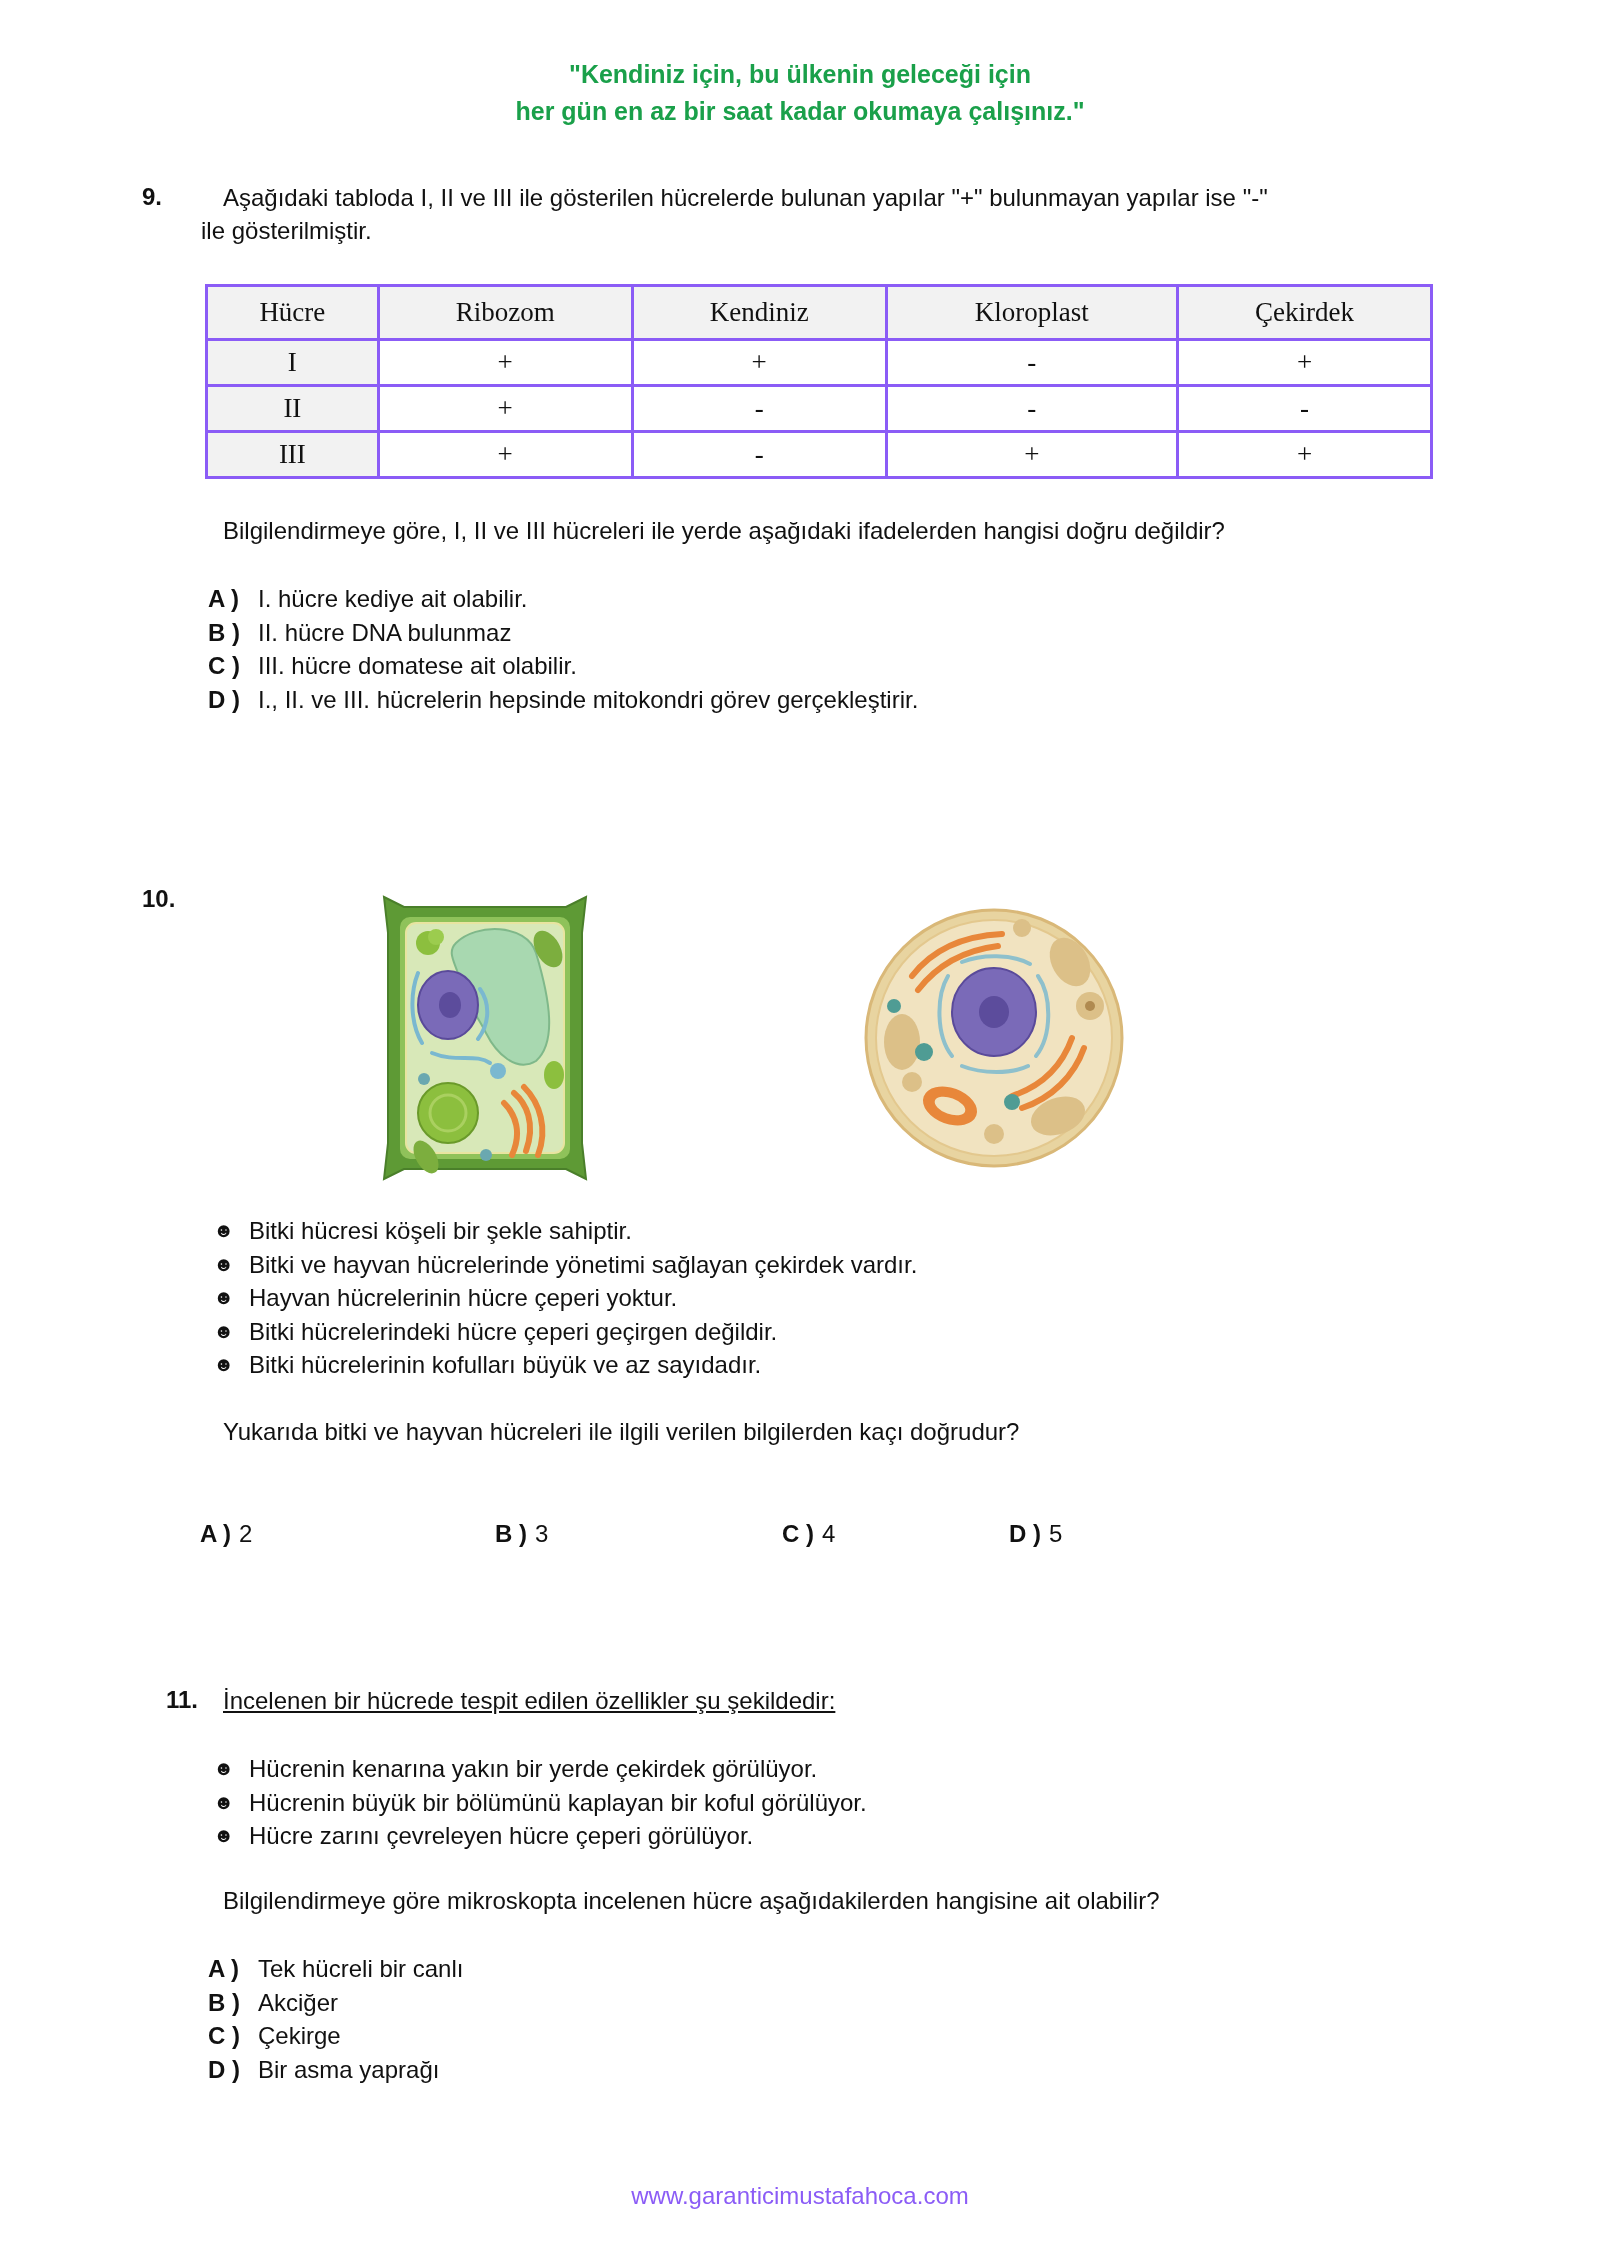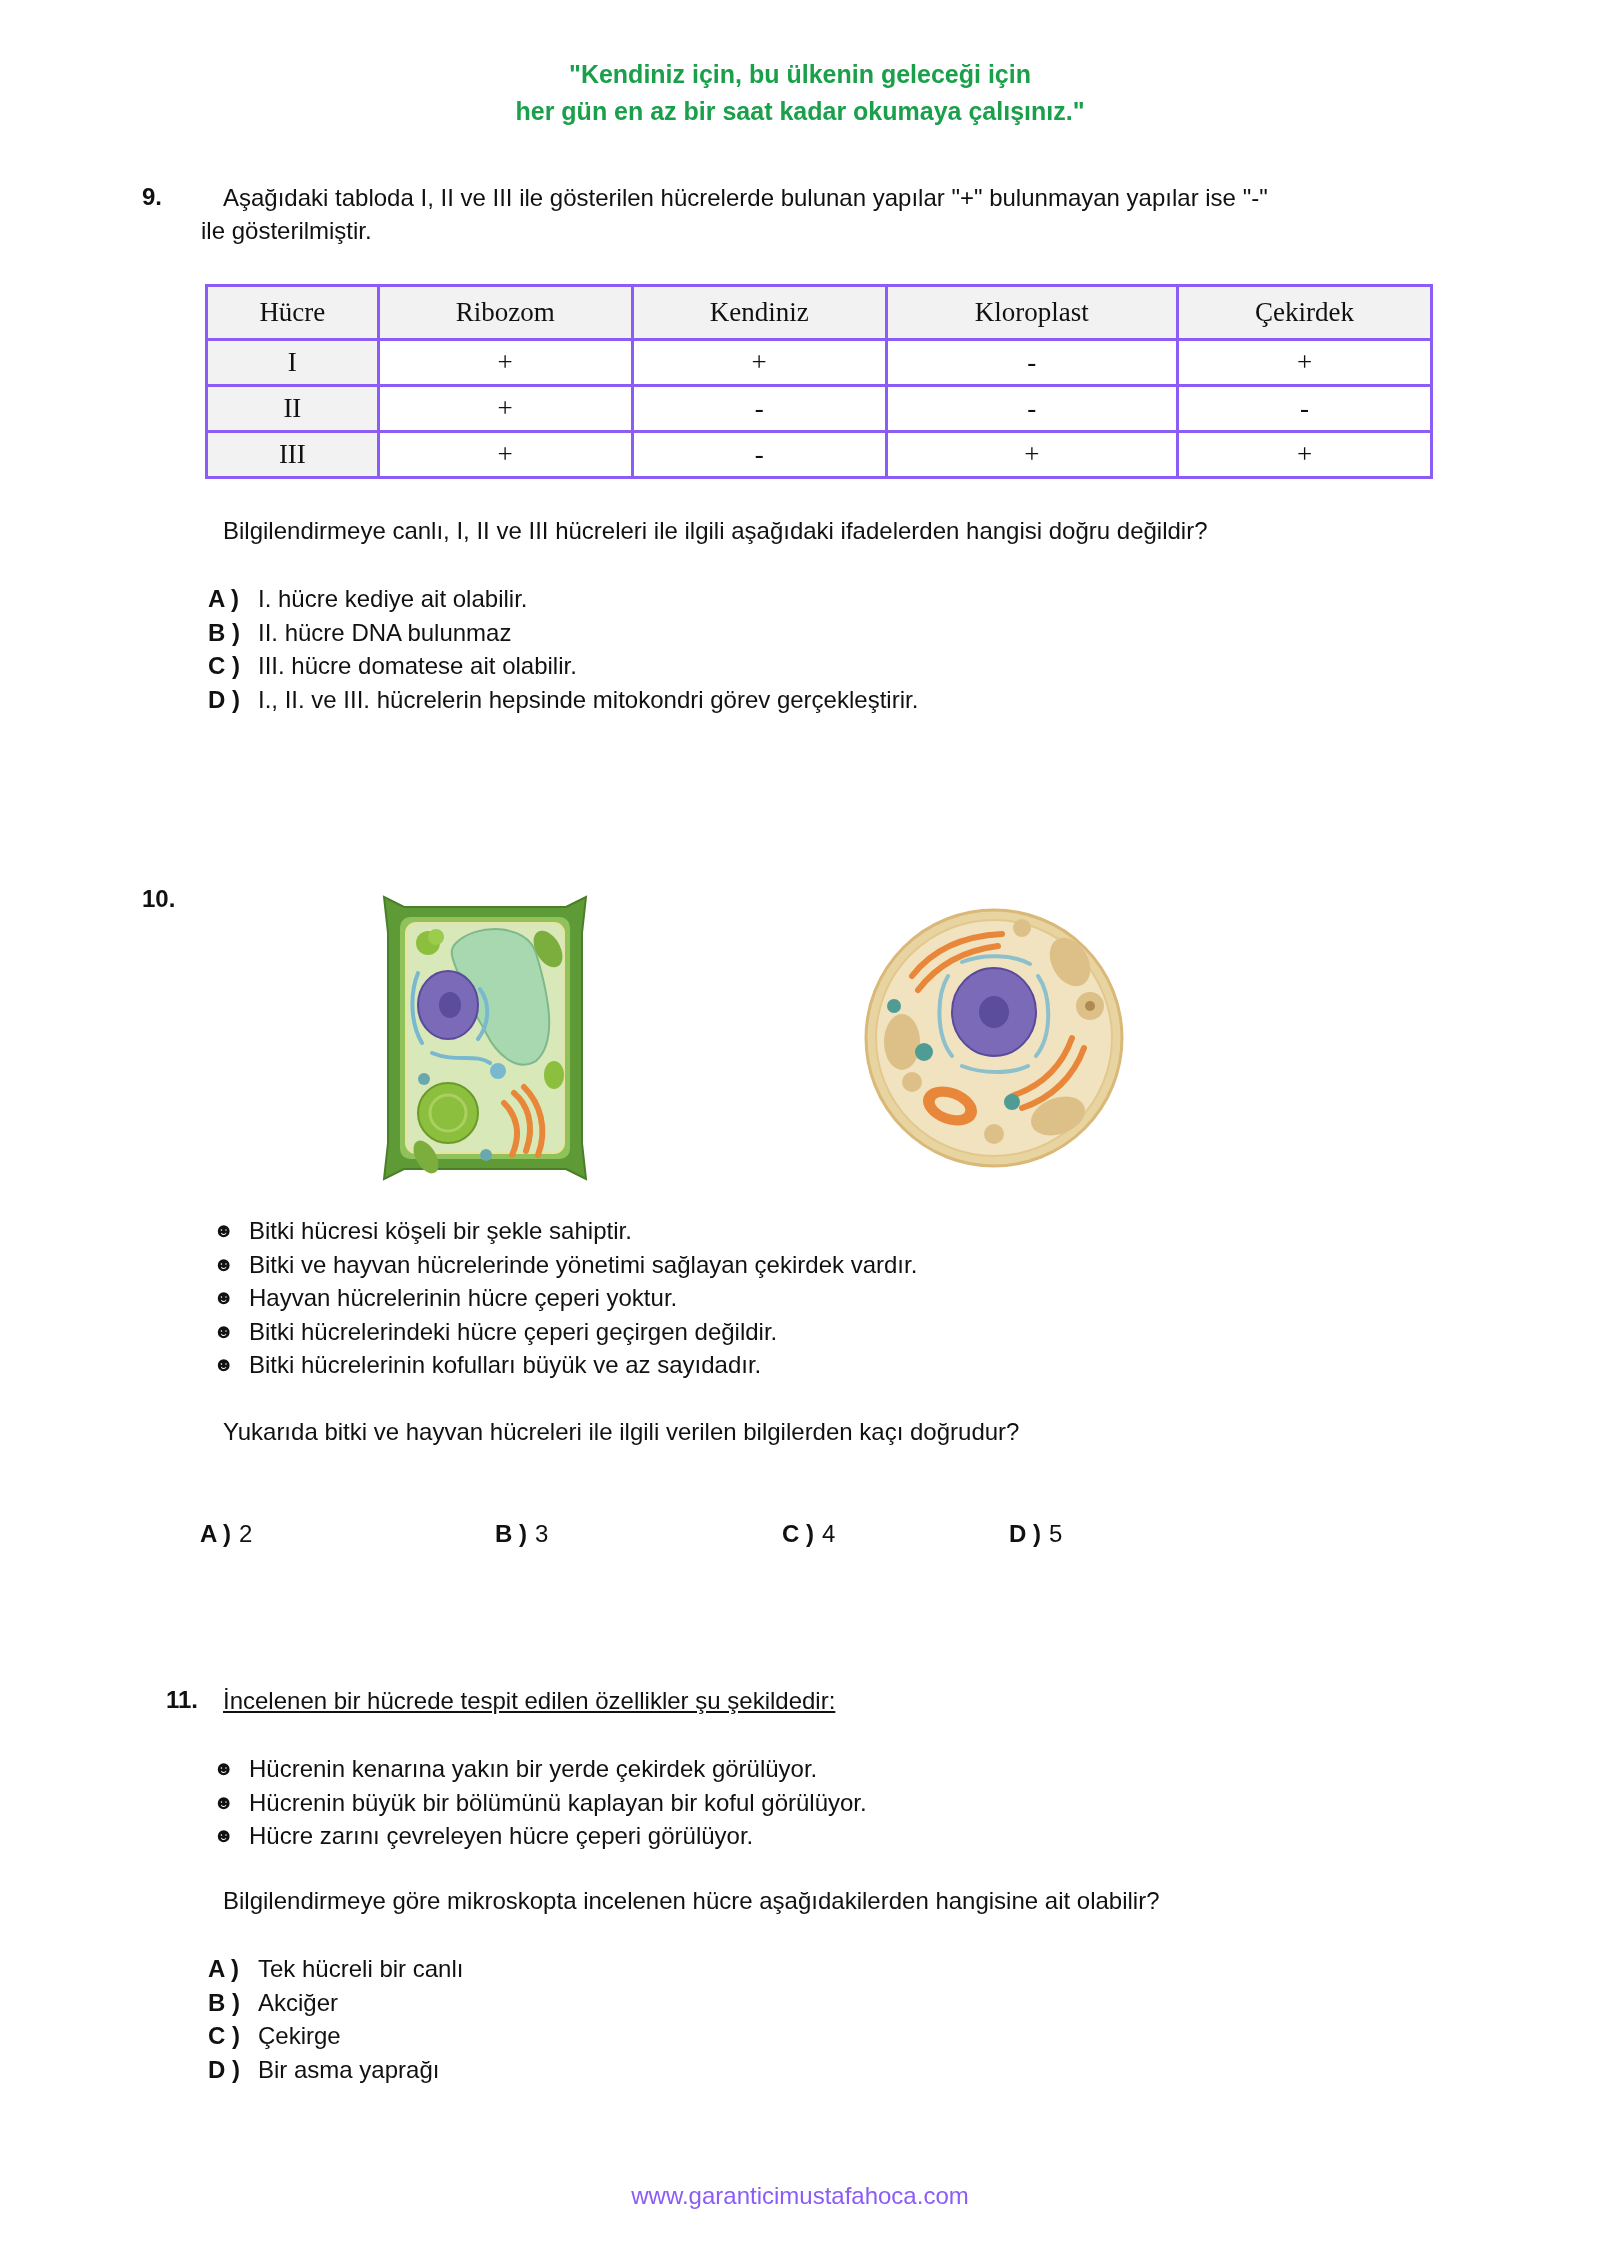--- a/index.html
+++ b/index.html
@@ -81,21 +81,21 @@
       <tr>
         <td class="rowhead">III</td>
         <td>+</td>
         <td>-</td>
         <td>+</td>
         <td>+</td>
       </tr>
     </tbody>
   </table>
 
-  <div class="stem" style="left:223px; top:514px;">Bilgilendirmeye canlı, I, II ve III hücreleri ile ilgili aşağıdaki ifadelerden hangisi doğru değildir?</div>
+  <div class="stem" style="left:223px; top:514px;">Bilgilendirmeye göre, I, II ve III hücreleri ile yerde aşağıdaki ifadelerden hangisi doğru değildir?</div>
 
   <div class="opt" style="left:208px; top:582px;">
     <div><b>A )</b><span>I. hücre kediye ait olabilir.</span></div>
     <div><b>B )</b><span>II. hücre DNA bulunmaz</span></div>
     <div><b>C )</b><span>III. hücre domatese ait olabilir.</span></div>
     <div><b>D )</b><span>I., II. ve III. hücrelerin hepsinde mitokondri görev gerçekleştirir.</span></div>
   </div>
 </div>
 
 <div>

